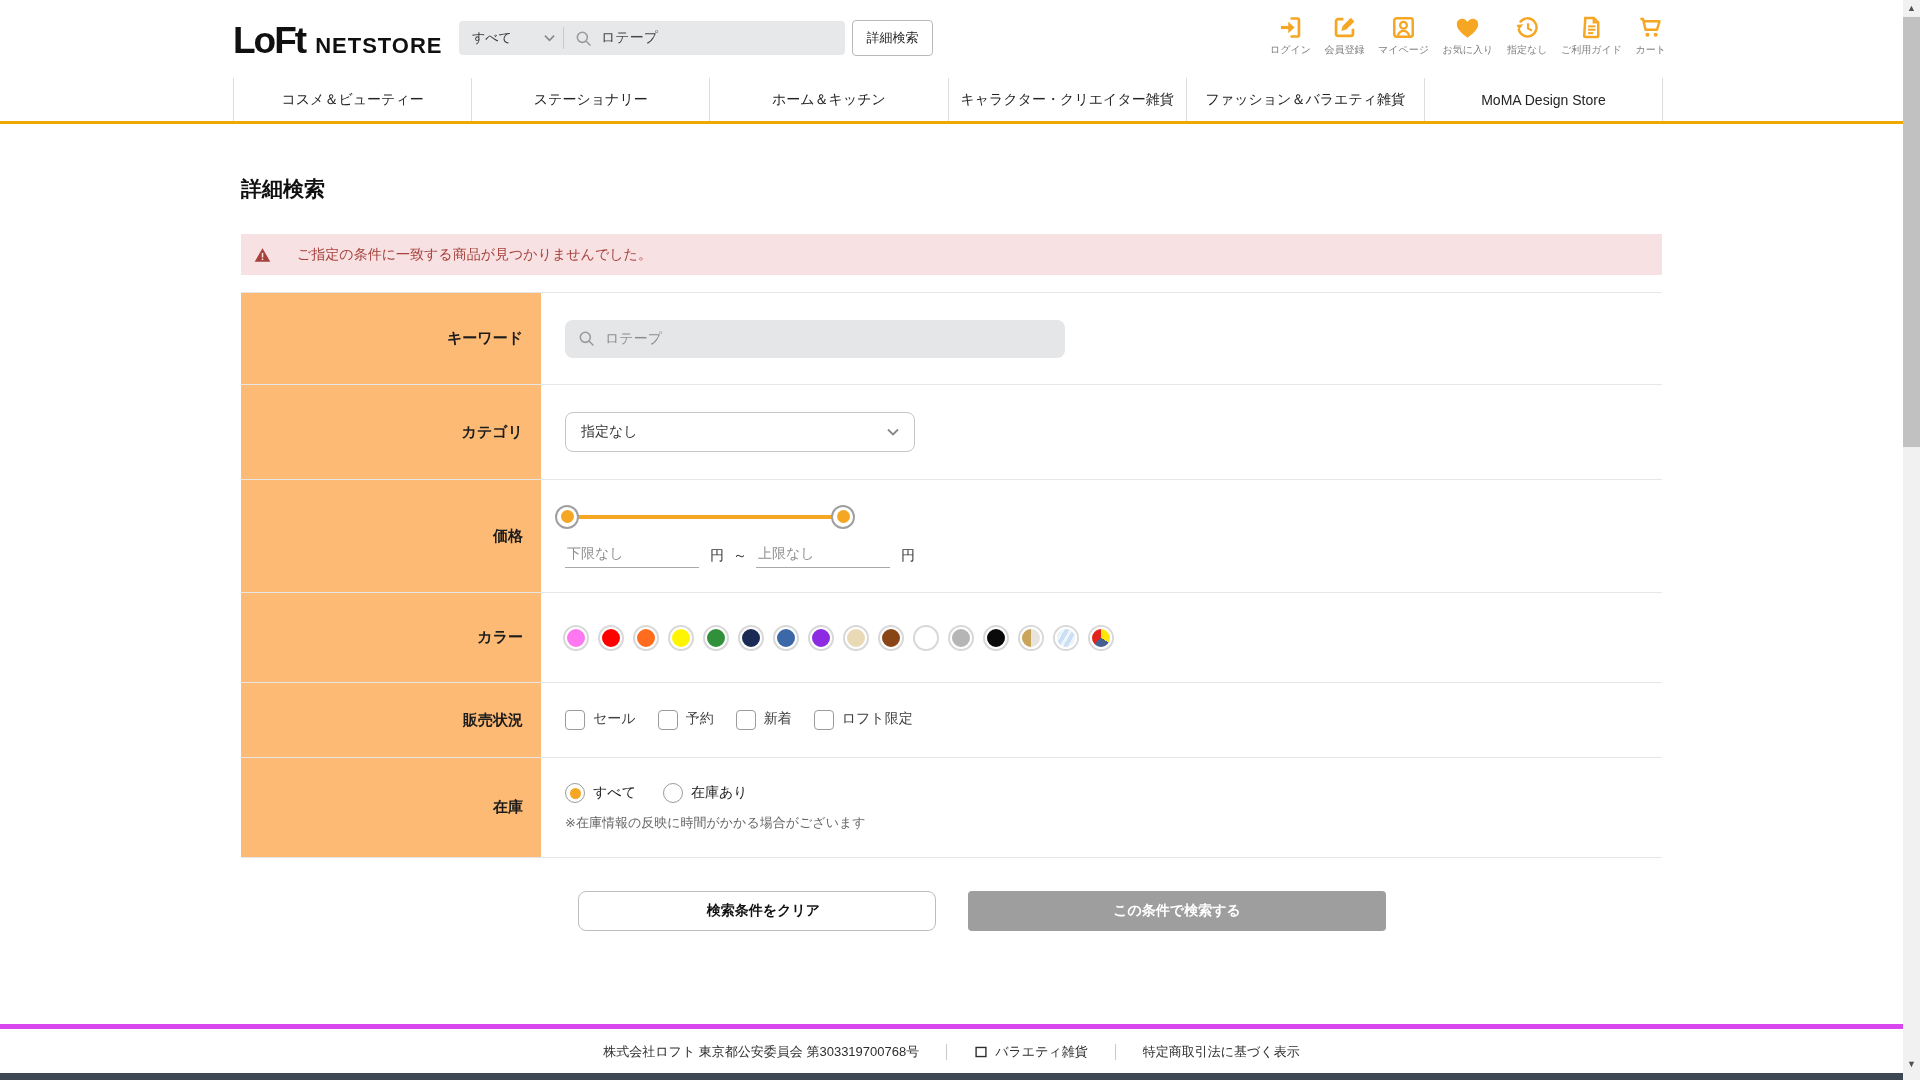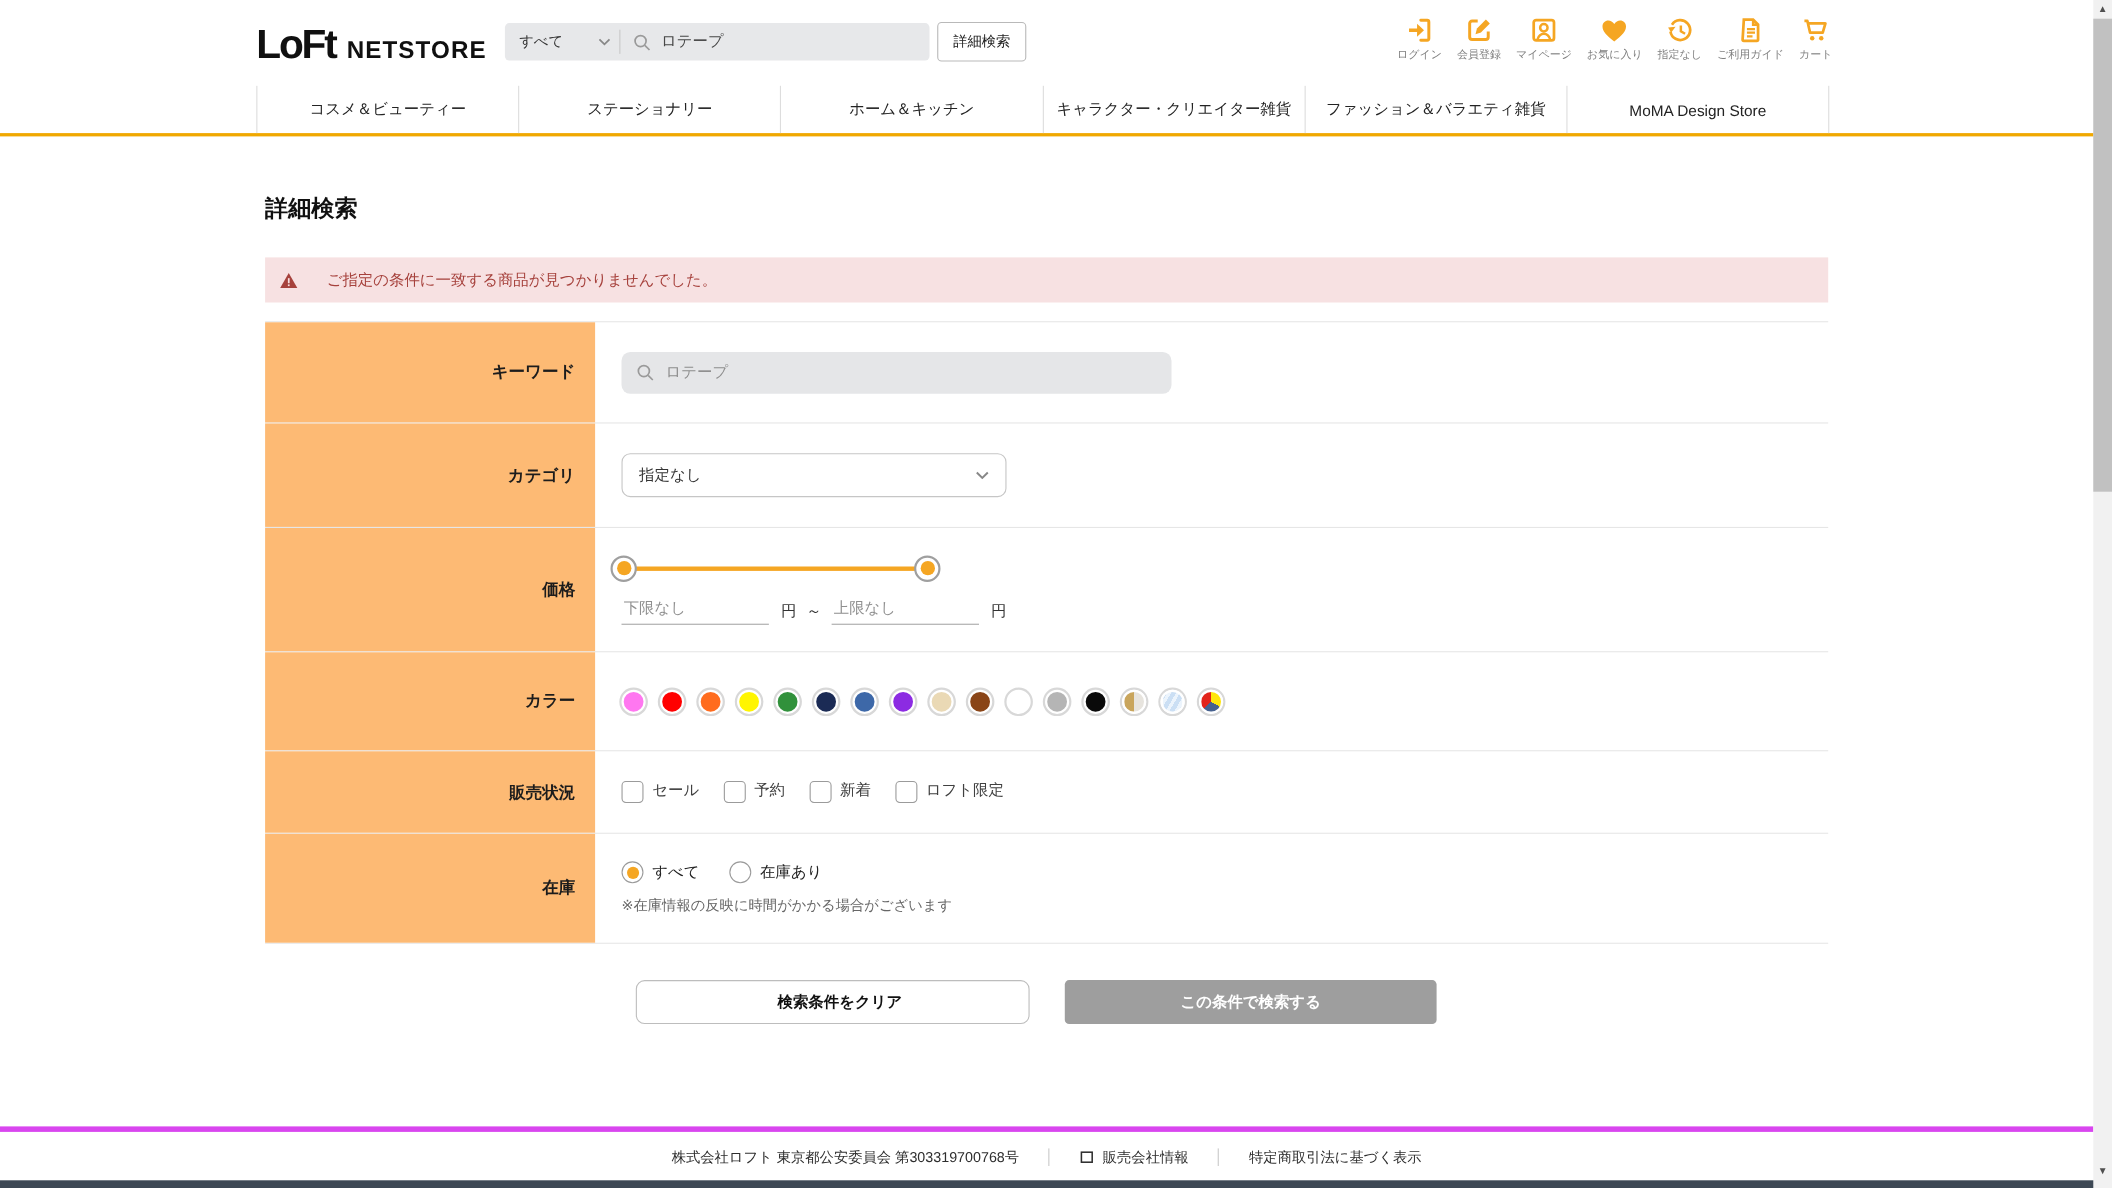--- a/index.html
+++ b/index.html
@@ -64,21 +64,21 @@
   .checkbox { width:20px; height:20px; border:1px solid #9b9b9b; border-radius:4px; background:#fff; flex:none; }
   .row-stock { height:100px; }
   .stock-wrap { display:flex; flex-direction:column; gap:11px; }
   .radio-group { display:flex; gap:27px; }
   .radio-item { display:flex; align-items:center; gap:8px; font-size:14px; color:#222; cursor:pointer; }
   .radio { width:20px; height:20px; border-radius:50%; border:1px solid #9b9b9b; background:#fff; display:flex; align-items:center; justify-content:center; flex:none; }
   .radio.checked::after { content:""; width:11px; height:11px; border-radius:50%; background:var(--accent); }
   .stock-note { font-size:13px; color:#666; }
   .actions { margin-top:33px; margin-left:337px; display:flex; gap:32px; }
   .btn-clear { width:358px; height:40px; background:#fff; border:1px solid #bdbdbd; border-radius:8px; font-size:14px; font-weight:bold; color:#111; cursor:pointer; font-family:inherit;padding-left:13px; }
-  .btn-search { width:338px; height:40px; background:var(--button_gray); border:none; border-radius:4px; font-size:14px; font-weight:bold; color:#fff; cursor:pointer; font-family:inherit; }
+  .btn-search { width:418px; height:40px; background:var(--button_gray); border:none; border-radius:4px; font-size:14px; font-weight:bold; color:#fff; cursor:pointer; font-family:inherit; }
   
   .footer { position:absolute; left:0; top:1024px; width:1903px; height:50px; border-top:5px solid #d946ef; display:flex; align-items:center; justify-content:center; font-size:13px; color:#2e2e2e; background:#fff; }
   .footer-sep { width:1px; height:16px; background:#c9c9c9; margin:0 27px; }
   .footer-link { display:flex; align-items:center; gap:7px; cursor:pointer; }
   
   .scrollbar { position:absolute; right:0; top:0; width:17px; height:1080px; background:#f1f1f1; z-index:40; }
   .sb-arrow { position:absolute; left:0; width:17px; height:16px; display:flex; align-items:center; justify-content:center; font-size:9px; color:#4f4f4f; cursor:pointer; }
   .sb-up { top:0; } .sb-down { bottom:8px; }
   .sb-thumb { position:absolute; left:0; top:17px; width:17px; height:430px; background:#c1c1c1; cursor:pointer; }
   .bottom-bar { position:absolute; left:0; bottom:0; width:1903px; height:7px; background:#3d4854; z-index:50; }
@@ -318,21 +318,21 @@
     </div>
   </div>
 
   <div class="footer">
     <span>株式会社ロフト 東京都公安委員会 第303319700768号</span>
     <span class="footer-sep"></span>
     <span class="footer-link">
       <svg width="14" height="14" viewBox="0 0 20 20">
           <rect x="3" y="3.5" width="14" height="13" fill="none" stroke="#2e2e2e" stroke-width="2"></rect>
         </svg>
-      <span>販売会社情報</span>
+      <span>バラエティ雑貨</span>
     </span>
     <span class="footer-sep"></span>
     <span class="footer-link">
       <span>特定商取引法に基づく表示</span>
     </span>
   </div>
 
   <div class="scrollbar">
     <div class="sb-arrow sb-up">▲</div>
     <div class="sb-thumb"></div>

